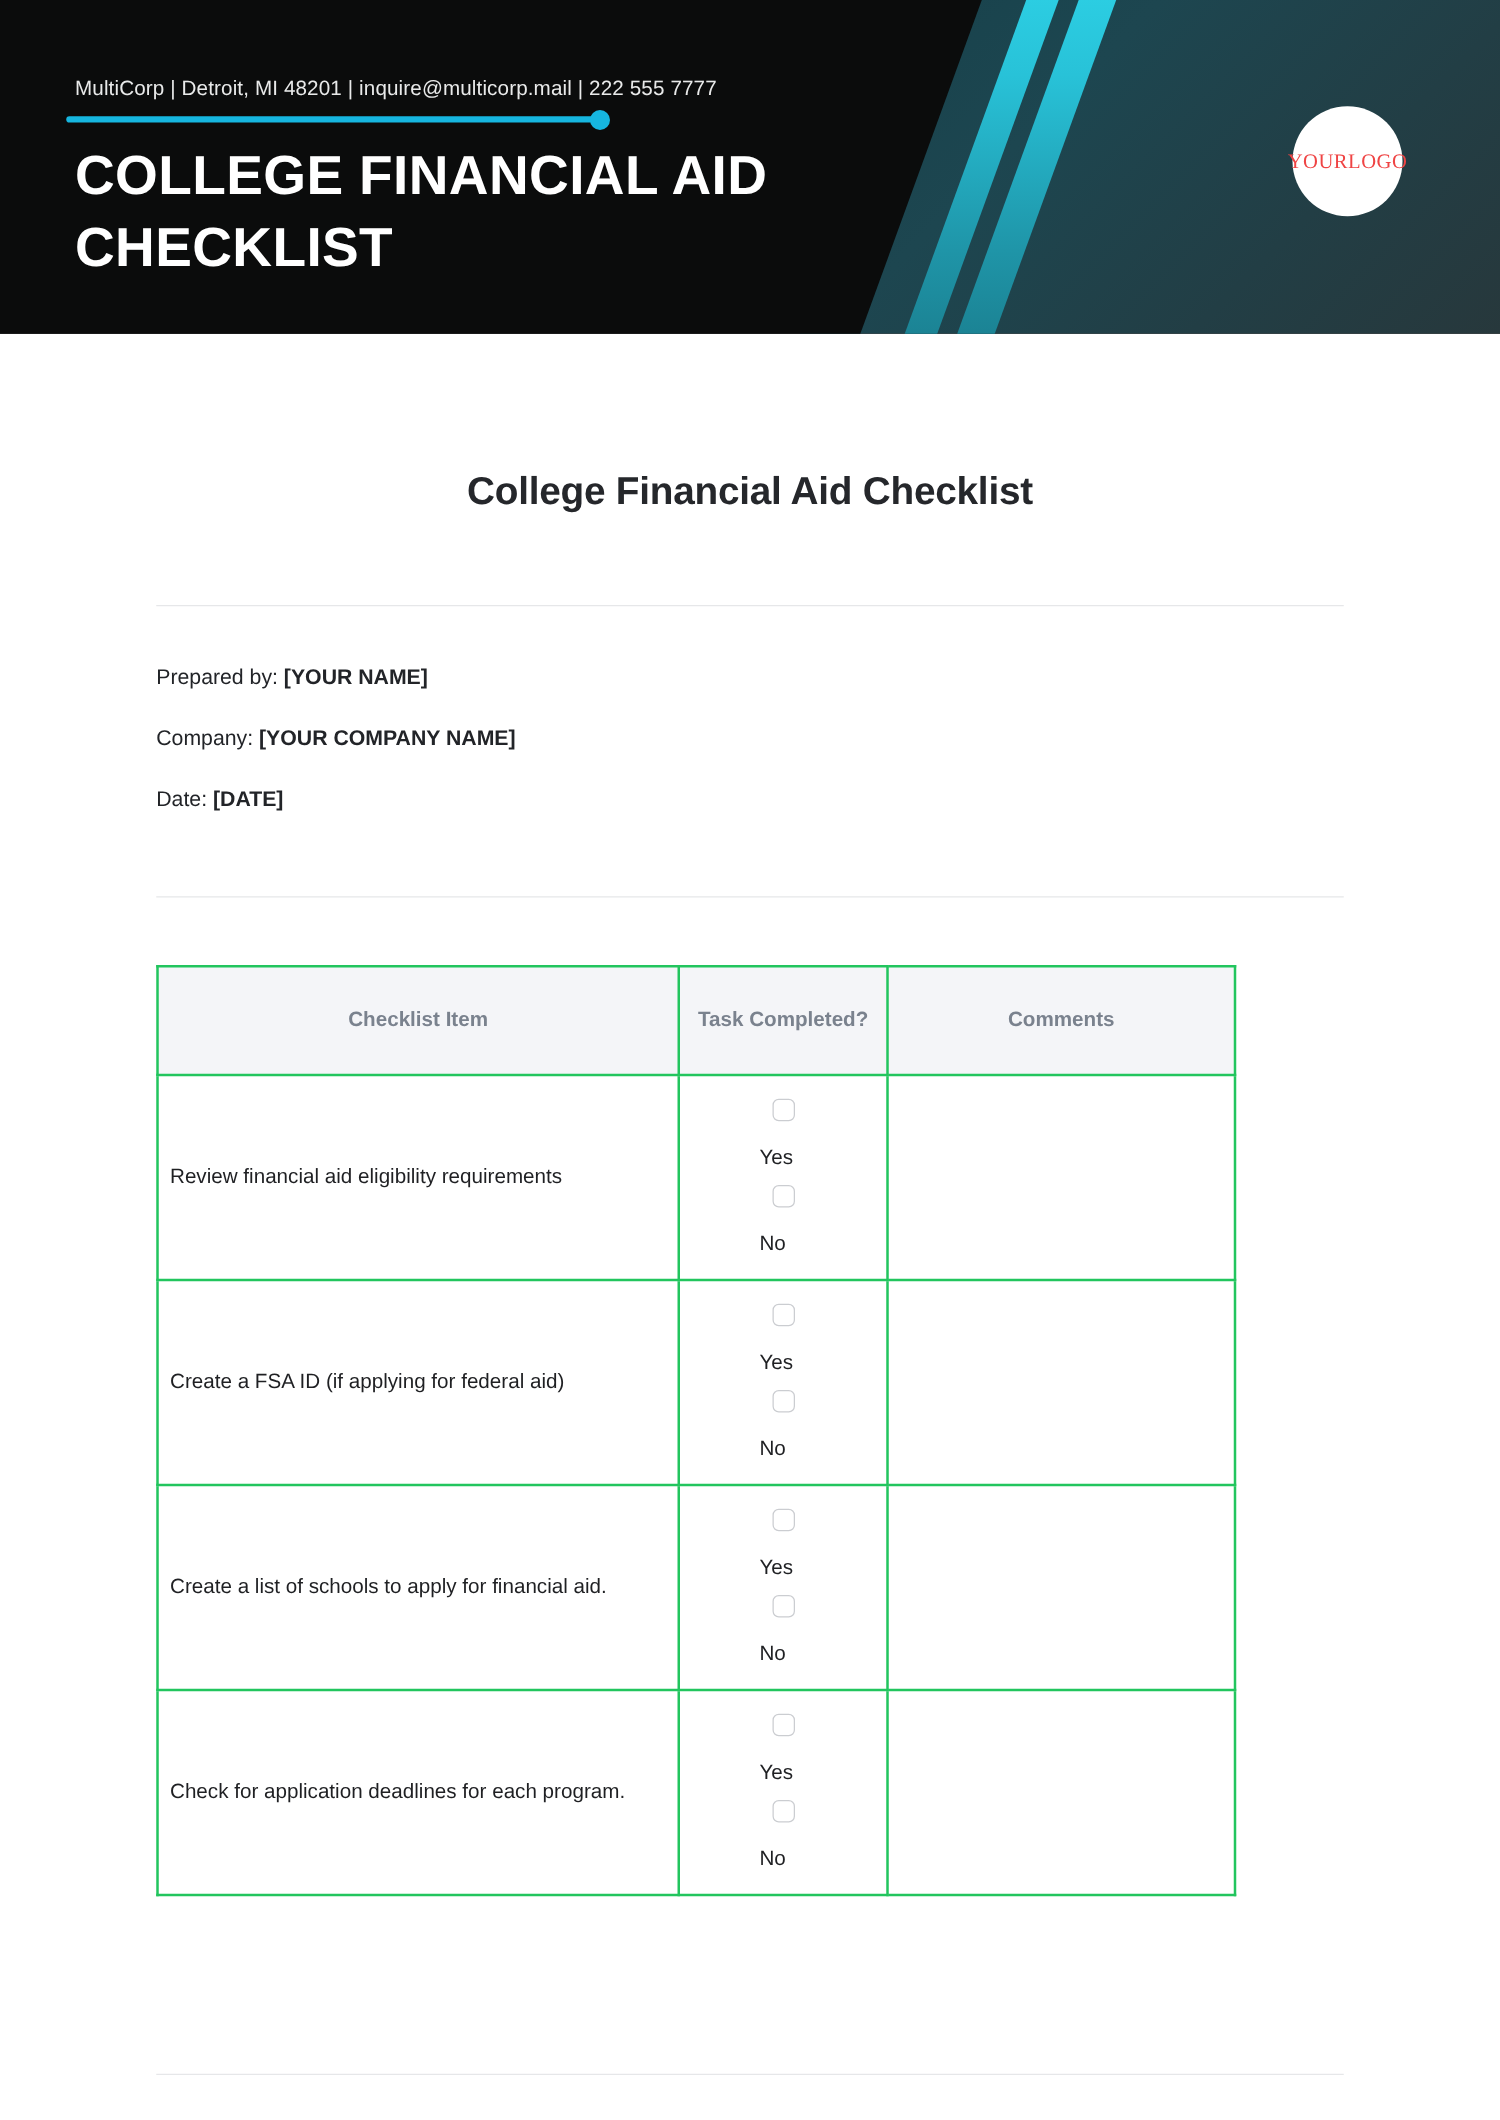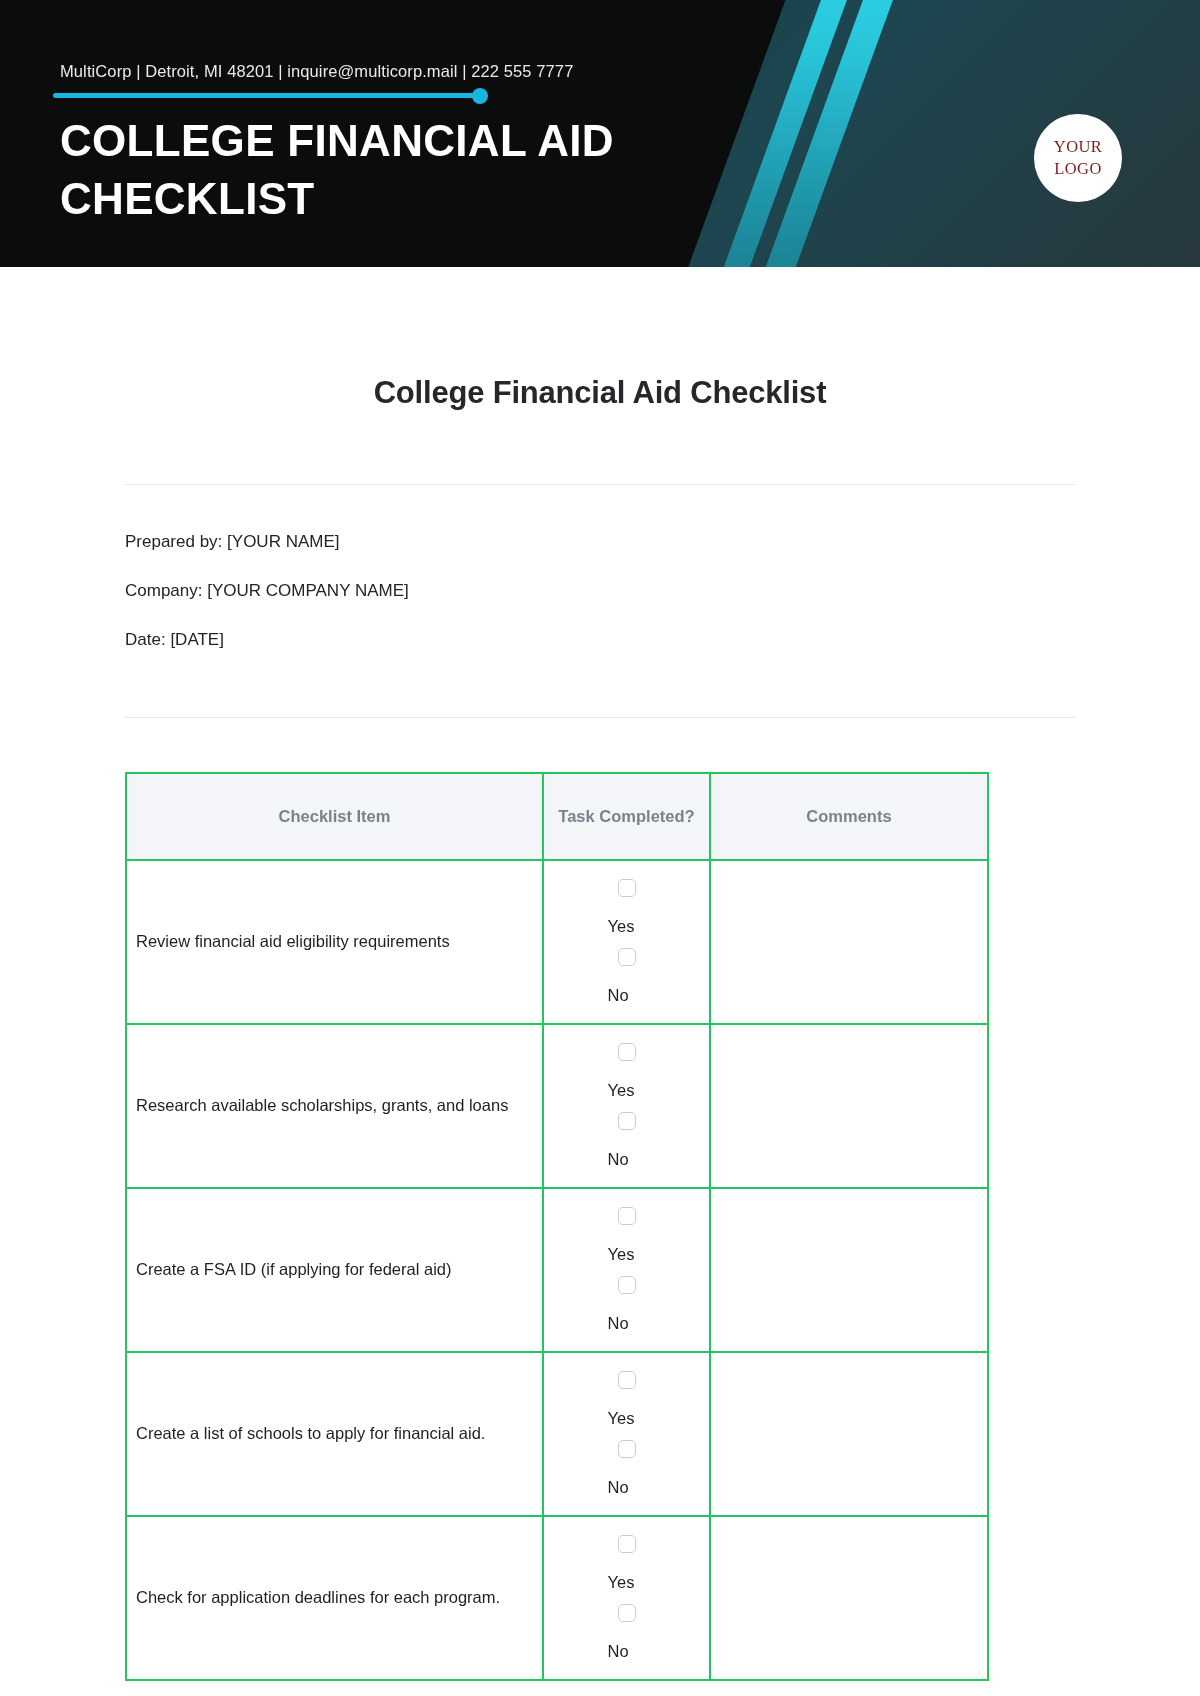--- a/index.html
+++ b/index.html
@@ -89,31 +89,31 @@
     line-height: 1.32;
     font-weight: bold;
     color: #ffffff;
     letter-spacing: 0.3px;
     z-index: 6;
     text-transform: uppercase;
   }
   .logo-circle {
     position: absolute;
     right: 78px;
-    top: 114px;
+    top: 85px;
     width: 88px; height: 88px;
     border-radius: 50%;
     background: #ffffff;
     display: flex;
-    flex-direction: column;
+    flex-direction: row;
     align-items: center;
     justify-content: center;
     z-index: 7;
     font-family: "Liberation Serif", serif;
-    color: #7f1d1d;
+    color: #ef4444;
     font-size: 16.5px;
     line-height: 1.35;
     letter-spacing: 0.4px;
   }
 
   
   .doc {
     width: 1200px;
     padding: 0 125px;
   }
@@ -137,21 +137,21 @@
   .meta {
     margin-top: 46px;
   }
   .meta-line {
     font-size: 17px;
     line-height: 1.35;
     color: #222428;
     margin-bottom: 26px;
   }
   .meta-line:last-child { margin-bottom: 0; }
-  .meta-line b { font-weight: normal; margin-top: 32px; }
+  .meta-line b { font-weight: bold; margin-top: 32px; }
 
   .section-heading {
     font-size: 23px;
     font-weight: bold;
     color: #23252a;
     margin-top: 52px;
     letter-spacing: -0.2px;
   }
 
   
@@ -284,78 +284,64 @@
             <span class="opt-label">Yes</span>
           </div>
           <div class="opt">
             <span class="checkbox"></span>
             <span class="opt-label">No</span>
           </div>
         </td>
         <td class="comments-cell"></td>
       </tr>
 
-      <tr>
-        <td class="item-cell">Research available scholarships, grants, and loans</td>
+
+      <tr>
+        <td class="item-cell">Create a FSA ID (if applying for federal aid)</td>
         <td class="task-cell">
           <div class="opt">
             <span class="checkbox"></span>
             <span class="opt-label">Yes</span>
           </div>
           <div class="opt">
             <span class="checkbox"></span>
             <span class="opt-label">No</span>
           </div>
         </td>
         <td class="comments-cell"></td>
       </tr>
 
-      <tr>
-        <td class="item-cell">Create a FSA ID (if applying for federal aid)</td>
+
+      <tr>
+        <td class="item-cell">Create a list of schools to apply for financial aid.</td>
         <td class="task-cell">
           <div class="opt">
             <span class="checkbox"></span>
             <span class="opt-label">Yes</span>
           </div>
           <div class="opt">
             <span class="checkbox"></span>
             <span class="opt-label">No</span>
           </div>
         </td>
         <td class="comments-cell"></td>
       </tr>
 
-
-      <tr>
-        <td class="item-cell">Create a list of schools to apply for financial aid.</td>
+      <tr>
+        <td class="item-cell">Check for application deadlines for each program.</td>
         <td class="task-cell">
           <div class="opt">
             <span class="checkbox"></span>
             <span class="opt-label">Yes</span>
           </div>
           <div class="opt">
             <span class="checkbox"></span>
             <span class="opt-label">No</span>
           </div>
         </td>
         <td class="comments-cell"></td>
       </tr>
-
-      <tr>
-        <td class="item-cell">Check for application deadlines for each program.</td>
-        <td class="task-cell">
-          <div class="opt">
-            <span class="checkbox"></span>
-            <span class="opt-label">Yes</span>
-          </div>
-          <div class="opt">
-            <span class="checkbox"></span>
-            <span class="opt-label">No</span>
-          </div>
-        </td>
-        <td class="comments-cell"></td>
-      </tr>
     </tbody>
   </table>
 
   <div class="divider div-3"></div>
 
 </div>
 
 </body></html>

